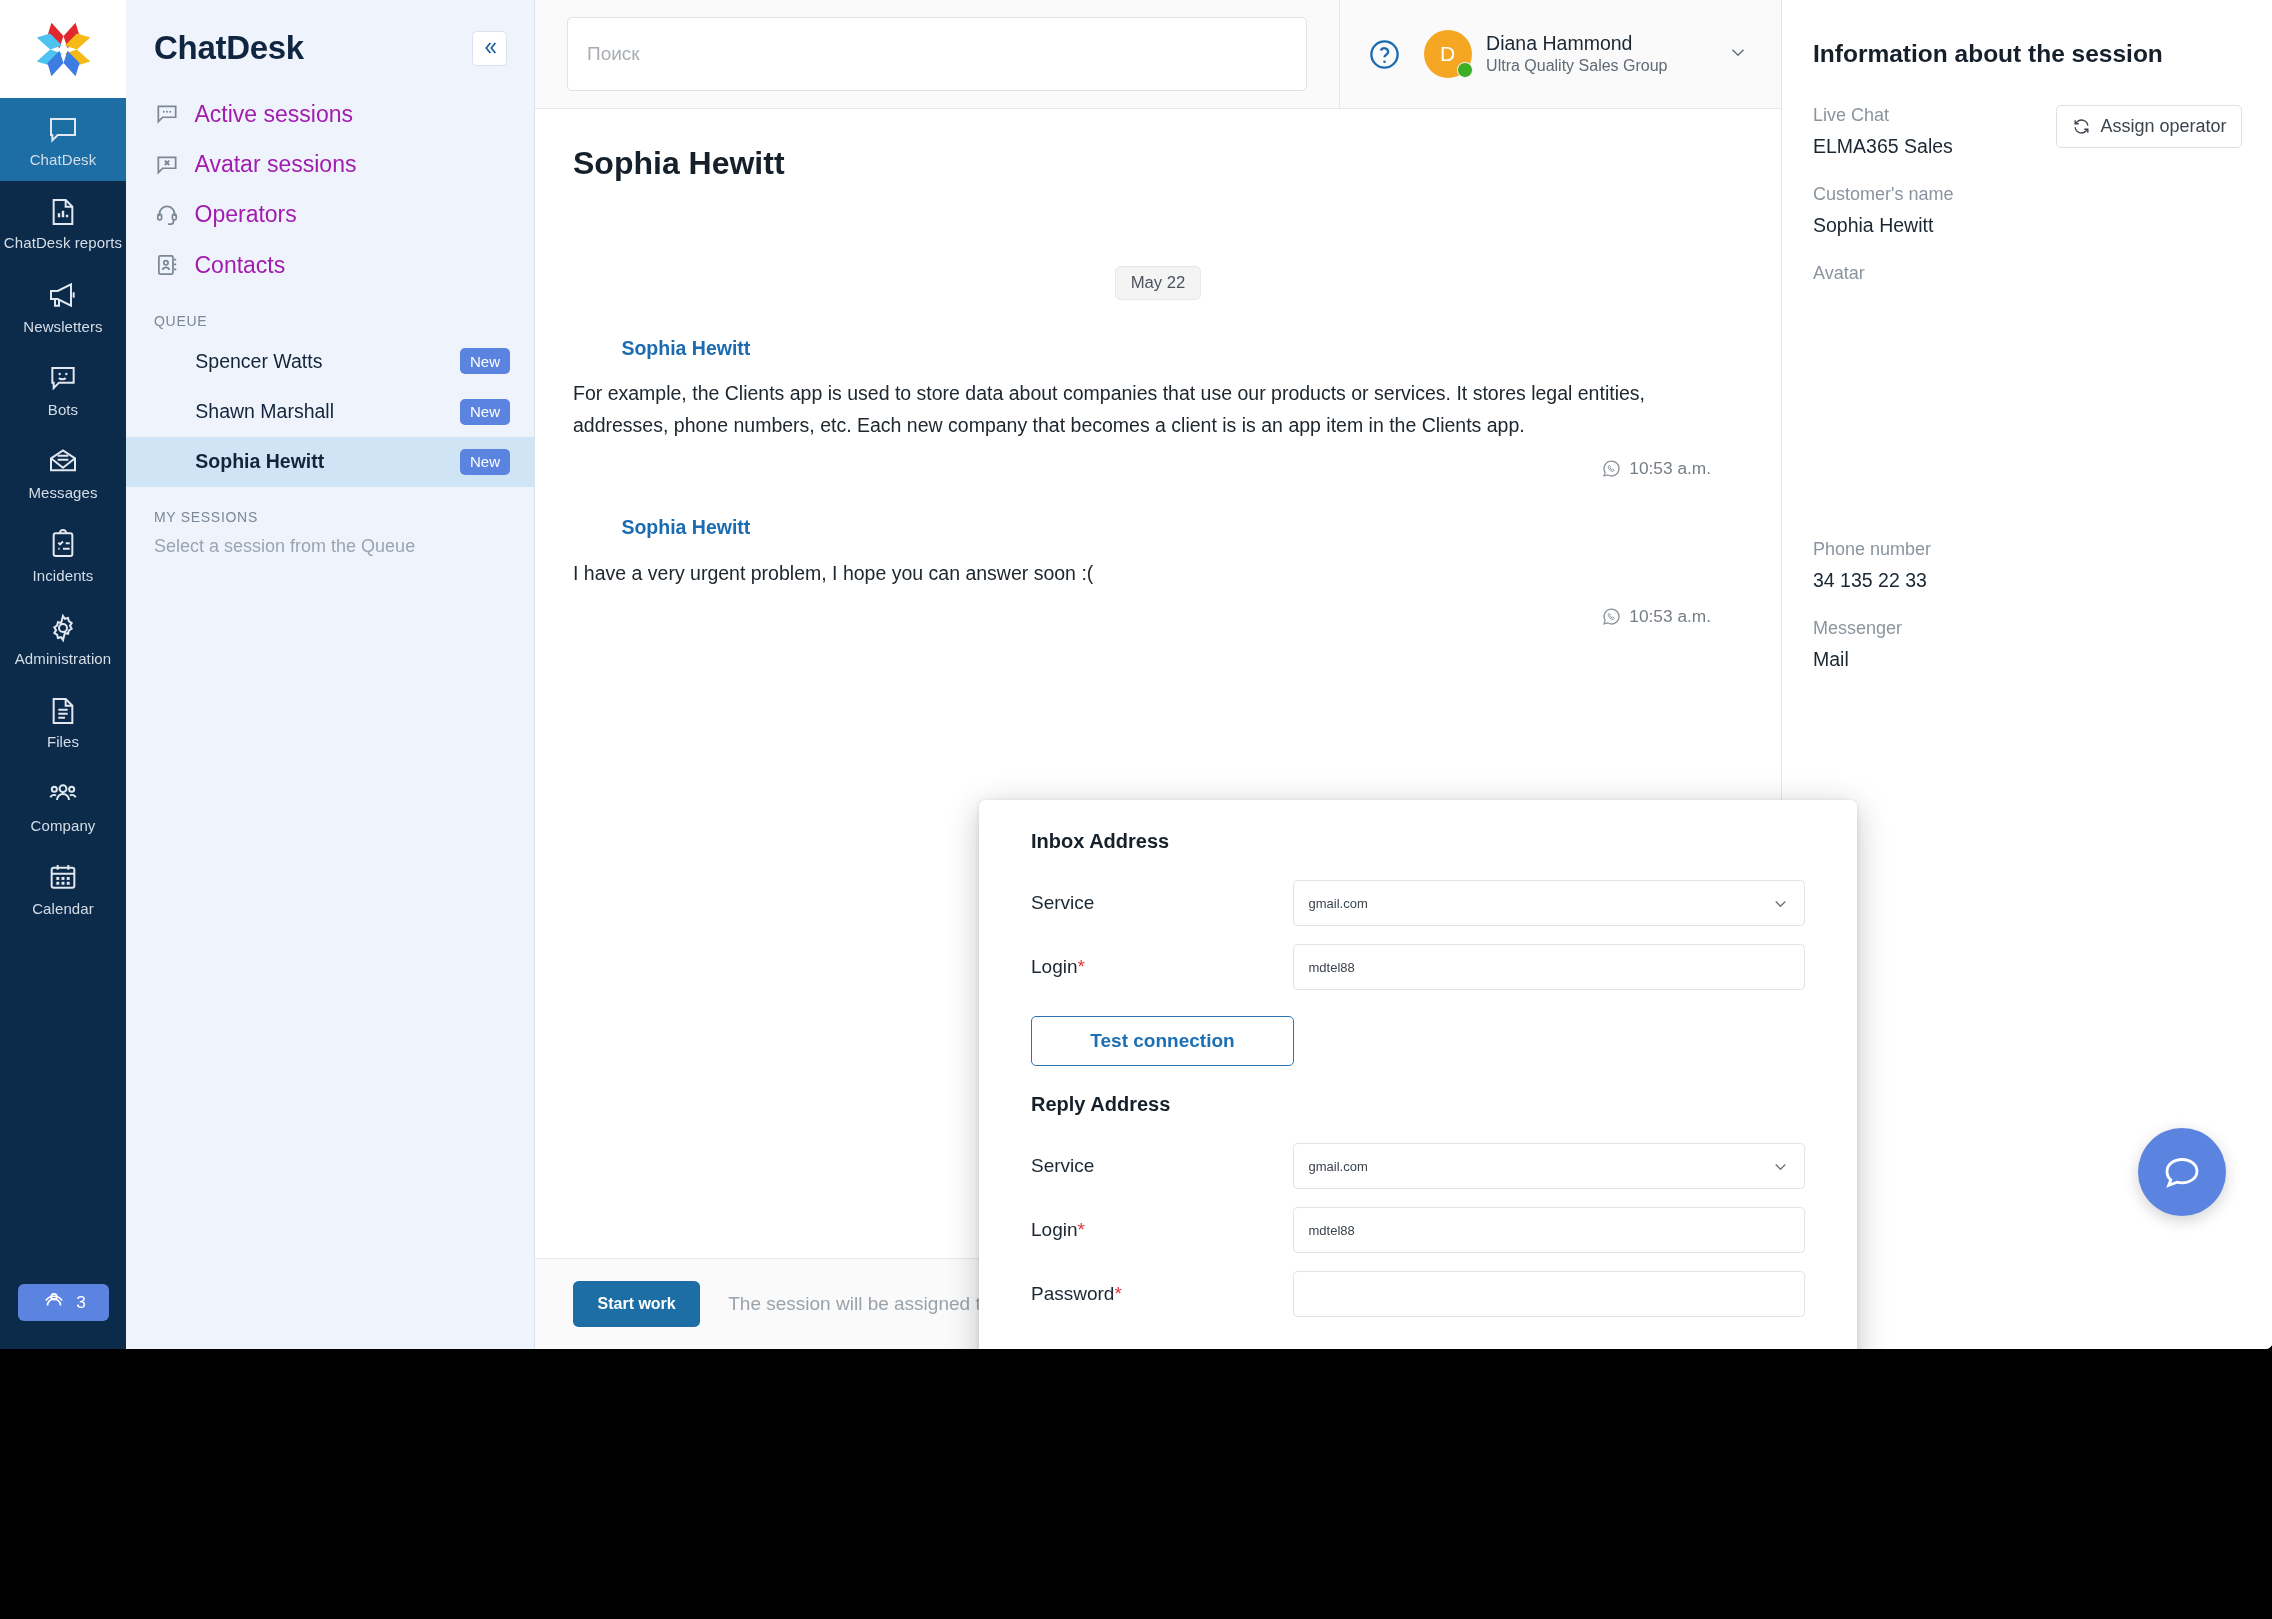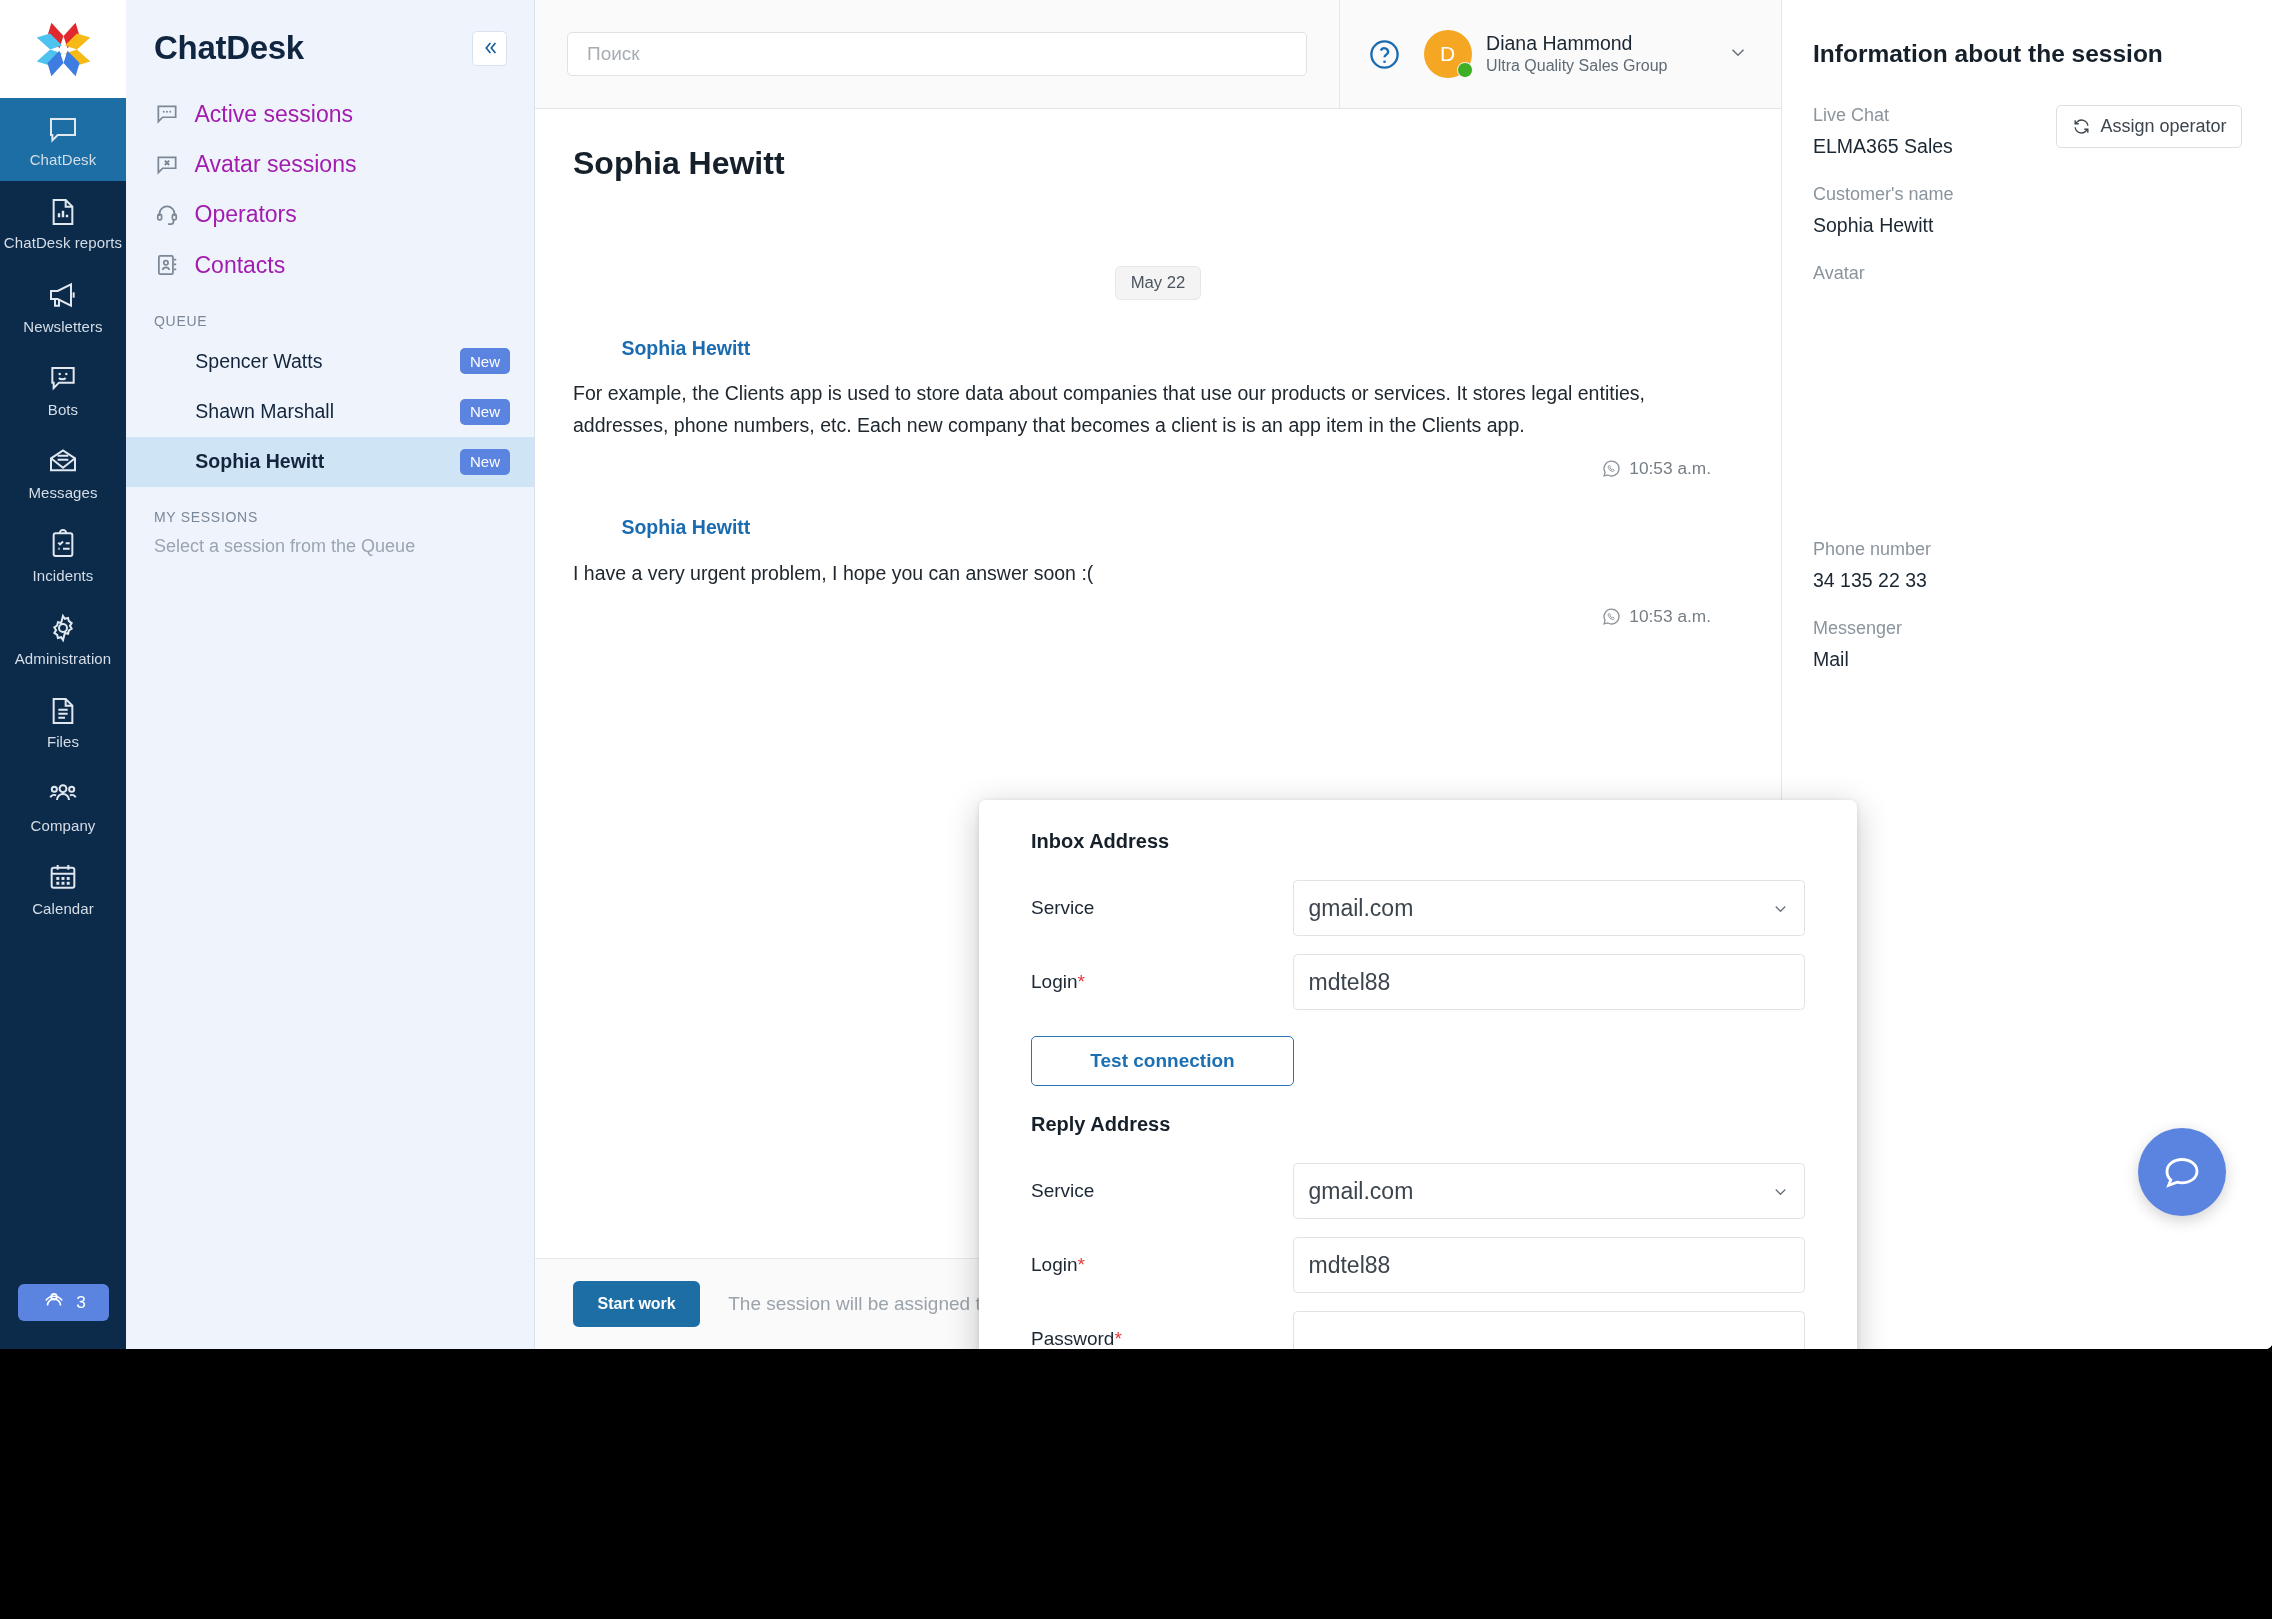--- a/index.html
+++ b/index.html
@@ -141,21 +141,21 @@
   }
   #top-bar {
     height: 109px;
     background: #fafafa;
     border-bottom: 0.6px solid #e4e6e9;
     display: flex; align-items: center;
     flex: 0 0 109px;
   }
   #search-wrap { flex: 1 1 auto; padding: 0 32px 0 32px; }
   #search-input {
-    width: 100%; height: 44px;
+    width: 100%; height: 74px;
     background: #fff;
     border: 0.6px solid #e0e2e5;
     border-radius: 5px;
     font-size: 19px;
     color: #3c444d;
     padding: 0 19px;
     font-family: "Liberation Sans", sans-serif;
   }
   #search-input::placeholder { color: #a8adb3; }
   #top-right {
@@ -308,27 +308,27 @@
     display: flex; align-items: center;
     margin-bottom: 18px;
   }
   .form-label {
     width: 262px; flex: 0 0 262px;
     font-size: 19px; color: #1b2733;
   }
   .req { color: #e0373b; }
   .form-control {
     flex: 1 1 auto;
-    height: 56px;
+    height: 46px;
     border: 0.6px solid #e0e2e5;
     border-radius: 4.5px;
     background: #fff;
     display: flex; align-items: center;
     padding: 0 14.5px;
-    font-size: 23px; color: #3c444d;
+    font-size: 13px; color: #3c444d;
     position: relative;
   }
   .form-control .ctrl-text { flex: 1 1 auto; }
   .ctrl-icon { width: 19px; height: 19px; flex: 0 0 19px; color: #6a737d; }
   .ctrl-icon svg { width: 19px; height: 19px; display: block; }
   .test-conn-btn {
     margin-top: 8px;
     border: 0.6px solid #2a74b5;
     background: #fff;
     color: #1c6fb2;

